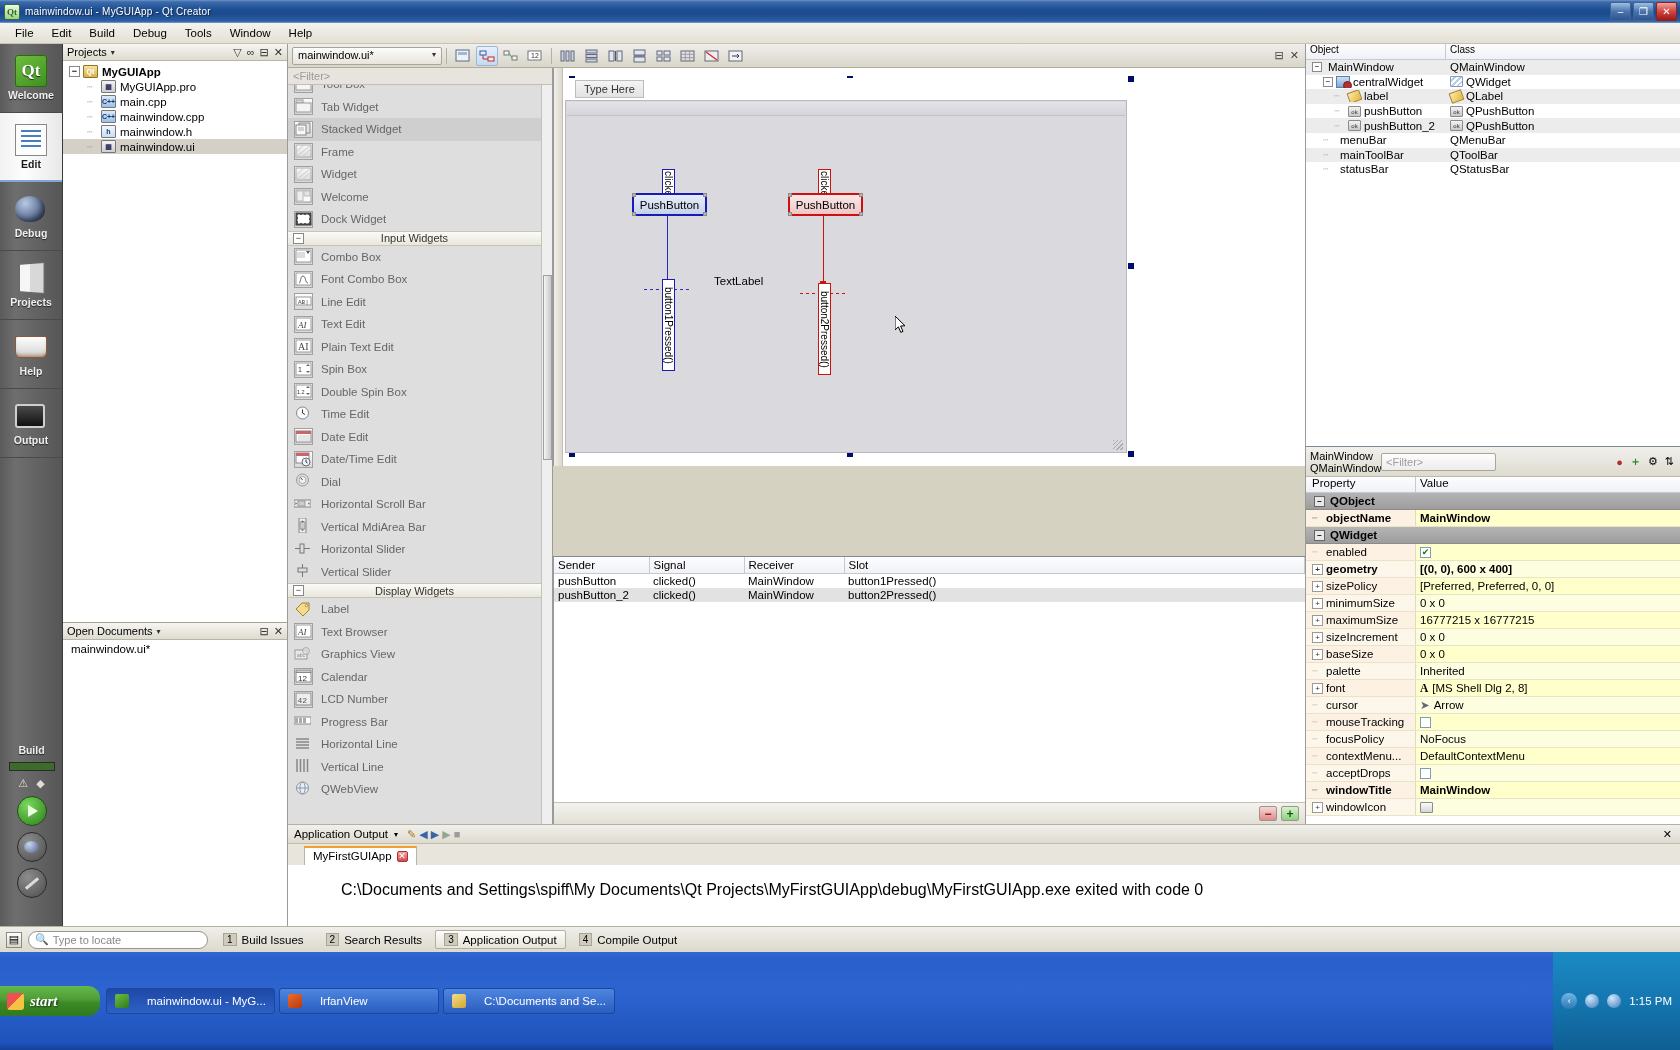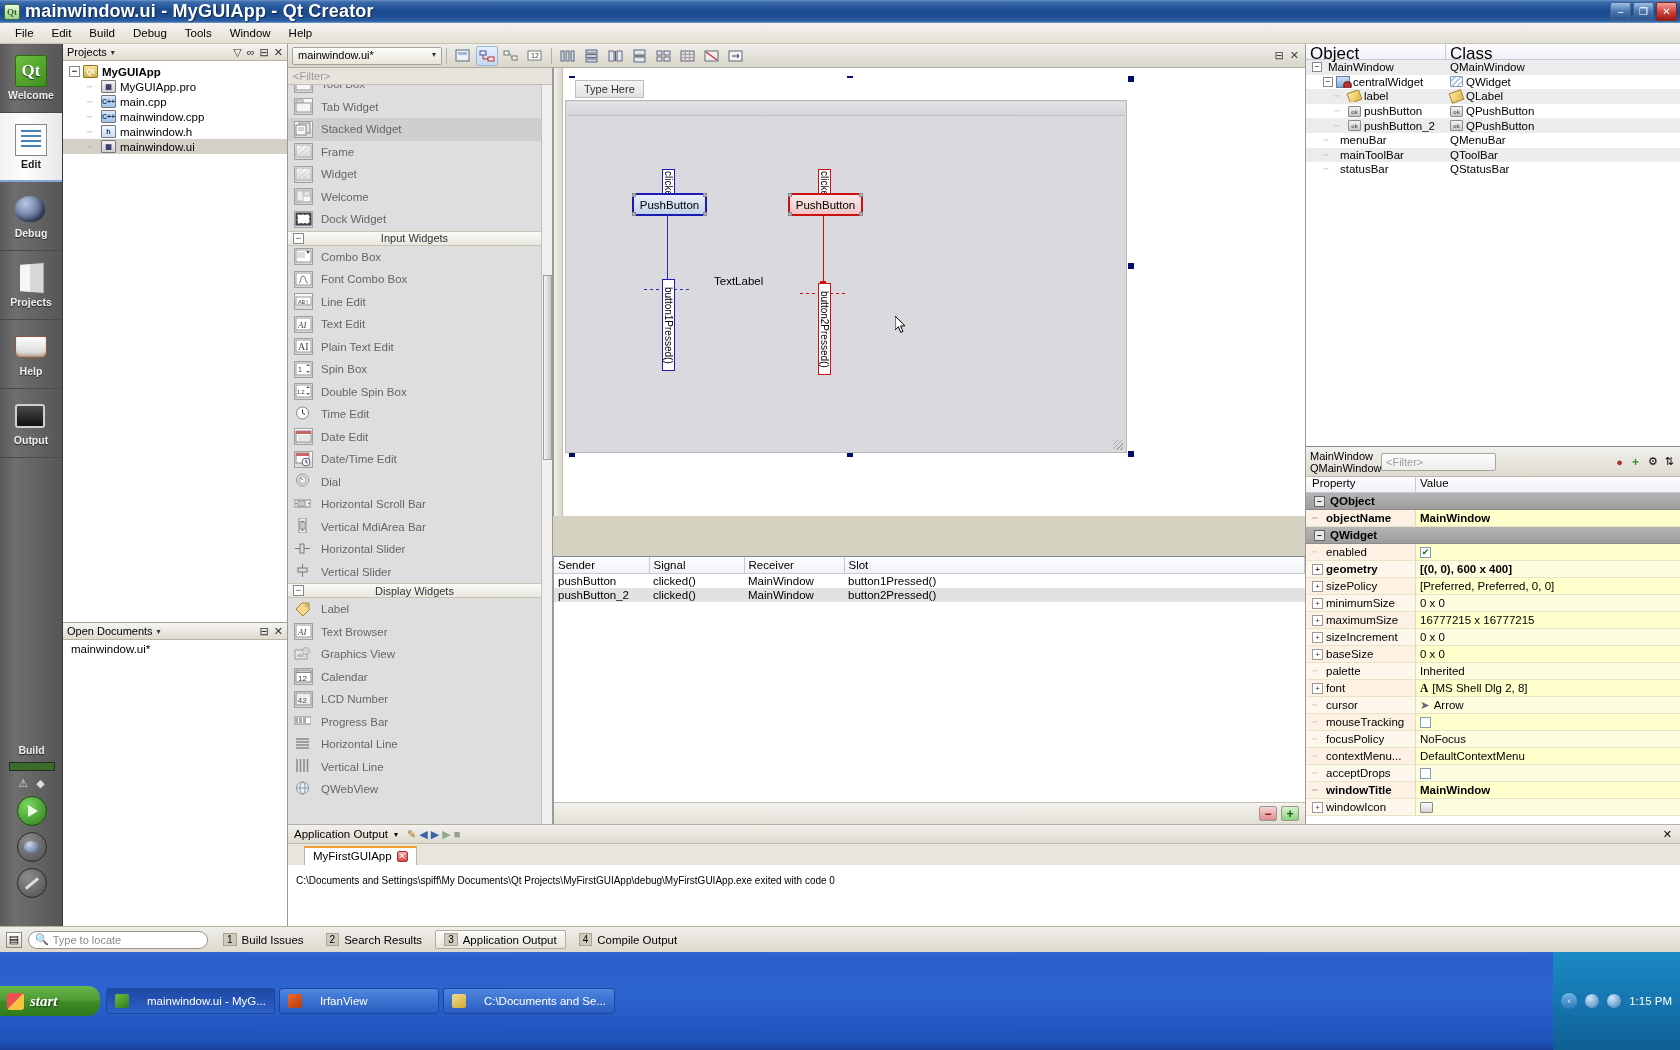--- a/index.html
+++ b/index.html
@@ -22,21 +22,21 @@
   }
   .title-icon {
     width: 16px; height: 16px; margin-left: 4px; margin-right: 5px;
     background: linear-gradient(to bottom, #eafbe6, #9cd08c);
     border: 1px solid #3f6b33; border-radius: 2px;
     font-size: 9px; font-weight: bold; color: #2c6b1c;
     display: flex; align-items: center; justify-content: center;
     font-family: "Liberation Serif", serif;
   }
   .title-text {
-    font-size: 18px; font-weight: bold; letter-spacing: .2px;
+    font-size: 10px; font-weight: normal; letter-spacing: .2px;
     text-shadow: 1px 1px 1px rgba(0,0,0,.5);
   }
   .title-btns { margin-left: auto; display: flex; gap: 2px; padding-right: 3px; }
   .tbtn {
     width: 21px; height: 19px; border: 1px solid #45618f; border-radius: 2px;
     background: linear-gradient(to bottom, #9fc0e4, #4a74ad 50%, #2d5590);
     color: #fff; font-size: 10px; display: flex; align-items: center; justify-content: center;
   }
   .tbtn.close { background: linear-gradient(to bottom, #f2a3a0, #d1453e 50%, #9c1a16); border-color: #8b2420; }
 
@@ -185,21 +185,21 @@
   .tbi {
     width: 22px; height: 20px; margin: 0 1px; border: 1px solid transparent; border-radius: 2px;
     display: flex; align-items: center; justify-content: center; position: relative;
   }
   .tbi.on { border-color: #9bb7d8; background: linear-gradient(to bottom,#e6efff,#c6d9f2); }
   .tbi svg { display: block; }
   .ed-right { margin-left: auto; display: flex; align-items: center; gap: 6px; padding-right: 6px; color: #444; }
 
   
   .canvas {
-    position: absolute; left: 553px; top: 68px; width: 752px; height: 448px;
+    position: absolute; left: 553px; top: 68px; width: 752px; height: 398px;
     background: #fff; border-left: 1px solid #9a9a9a; overflow: hidden;
   }
   .canvas-gutter {
     position: absolute; left: 0; top: 0; width: 9px; height: 100%;
     background: linear-gradient(to right,#f0efe9,#dcd9cd);
     border-right: 1px solid #c2bfb2;
   }
   .formwin {
     position: absolute; left: 11px; top: 10px; width: 562px; height: 375px;
   }
@@ -288,21 +288,21 @@
   }
   .sstab.active { background: #fff; border-bottom: 2px solid #f3a030; height: 19px; }
 
   
   .objinsp {
     position: absolute; left: 1305px; top: 44px; width: 375px; height: 402px;
     background: #fff; border-left: 1px solid #9a9a9a;
   }
   .oi-head { display: flex; height: 16px;
     background: linear-gradient(to bottom,#fdfdff,#f0f1f6);
-    border-bottom: 1px solid #c8cad3; font-size: 17px; }
+    border-bottom: 1px solid #c8cad3; font-size: 10px; }
   .oi-head .c1 { width: 140px; padding-left: 4px; border-right: 1px solid #c8cad3; }
   .oi-head .c2 { padding-left: 4px; }
   .oi-row { display: flex; height: 14.6px; font-size: 11.5px; align-items: center; }
   .oi-row.shade { background: #ececec; }
   .oi-row .name { width: 140px; display: flex; align-items: center; white-space: nowrap; overflow: hidden; }
   .oi-row .cls { padding-left: 4px; display: flex; align-items: center; gap: 3px; }
   .oi-twist { width: 10px; height: 10px; border: 1px solid #8a8a8a; background: #fff;
     font-size: 8px; line-height: 8px; text-align: center; margin-right: 3px; }
   .oi-icon { width: 13px; height: 11px; border: 1px solid #8a8a8a; border-radius: 1px;
     display:inline-block; background: linear-gradient(to bottom,#fafafa,#d6d6d6); }
@@ -367,21 +367,21 @@
   .ao-title { font-size: 11.5px; }
   .ao-arrow { font-size: 8px; margin: 0 6px 0 3px; }
   .ao-tabrow { height: 21px; background: #e7e5dc; display: flex; align-items: flex-end; padding-left: 16px; }
   .ao-tab {
     background: #fff; border: 1px solid #b8b4a6; border-bottom: none;
     border-top: 2px solid #f3a030; padding: 2px 8px 3px 8px;
     font-size: 11.5px; display: flex; align-items: center; gap: 5px;
   }
   .ao-x { width: 11px; height: 11px; background: linear-gradient(to bottom,#f3a2a2,#d34d4d);
     border: 1px solid #a33; color: #fff; font-size: 9px; line-height: 9px; text-align: center; border-radius: 2px; }
-  .ao-body { padding: 10px 8px; font-size: 10px; }
+  .ao-body { padding: 16px 8px; font-size: 16px; margin-left: 45px; }
 
   
   .bottombar {
     position: absolute; left: 0; top: 926px; width: 1680px; height: 26px;
     background: linear-gradient(to bottom,#efeeea,#ddd9cc);
     border-top: 1px solid #b4b0a2; display: flex; align-items: center; padding-left: 6px; gap: 6px;
   }
   .bb-sq { width: 16px; height: 16px; border: 1px solid #8d897c;
     background: linear-gradient(to bottom,#fff,#d9d6c9); display:flex;align-items:center;justify-content:center; }
   .locator {

